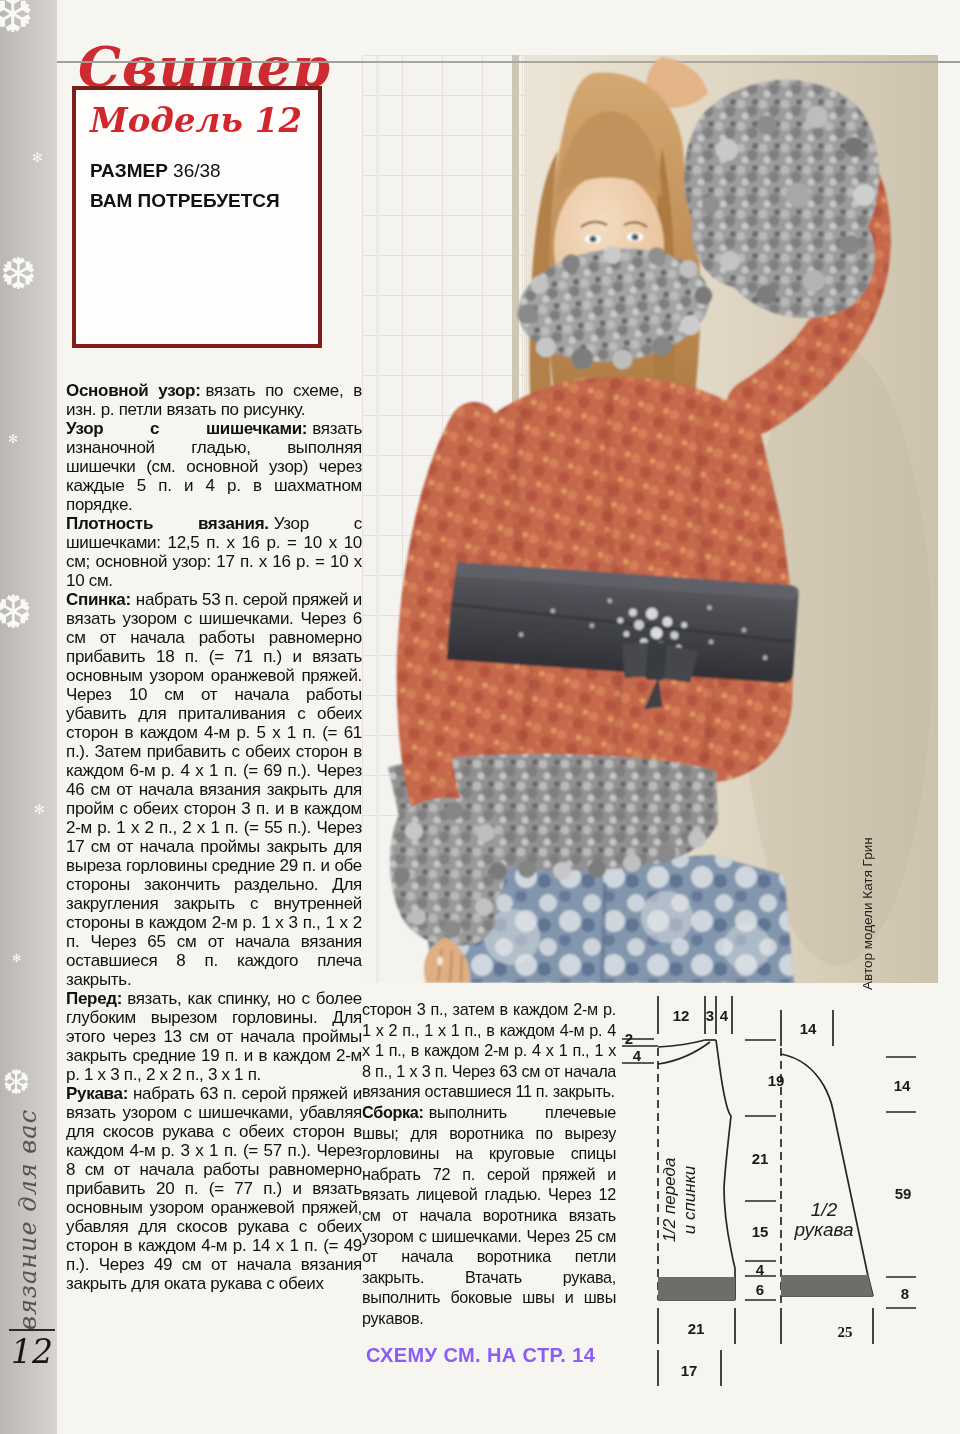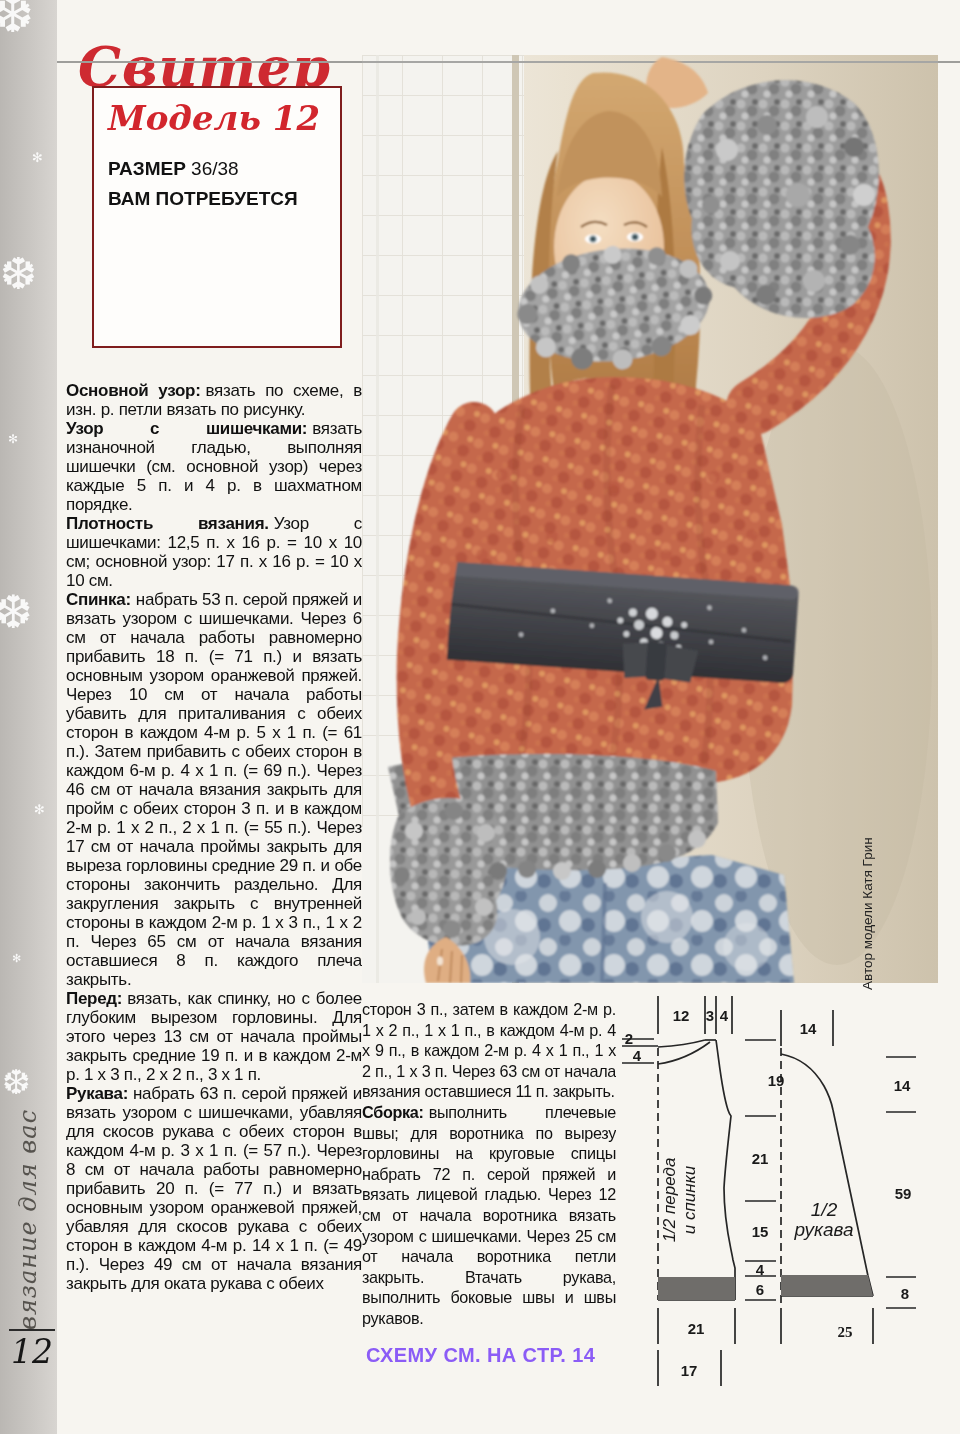--- a/index.html
+++ b/index.html
@@ -12,22 +12,22 @@
   .spine-title{position:absolute;left:14px;top:1072px;height:258px;width:30px;
                writing-mode:vertical-rl;transform:rotate(180deg);
                font:italic 24px "DejaVu Serif",serif;color:#56534e;letter-spacing:1px;white-space:nowrap;}
   .spine-rule{position:absolute;left:9px;top:1329px;width:46px;height:2px;background:#2a2a2a;}
   .page-num{position:absolute;left:11px;top:1332px;font:italic 33px "DejaVu Serif",serif;color:#161616;}
   
   .main-title{position:absolute;left:78px;top:0;font:italic 700 54px/62px "DejaVu Serif",serif;
               color:#ce2a31;letter-spacing:1px;}
   .top-rule{position:absolute;left:57px;top:61px;width:903px;height:2px;background:#9e9e9b;}
   
-  .info-box{position:absolute;left:72px;top:86px;width:250px;height:262px;border:2px solid #7f1d1d;
-            background:#fefdfb;box-sizing:border-box;padding:8px 12px 0 14px;margin-left:20px;}
+  .info-box{position:absolute;left:72px;top:86px;width:250px;height:262px;border:4px solid #7f1d1d;
+            background:#fefdfb;box-sizing:border-box;padding:8px 12px 0 14px;}
   .info-model{font:italic 700 34px "DejaVu Serif",serif;color:#d2262d;margin:2px 0 16px 0;}
   .info-line{font-size:19px;line-height:30px;font-weight:bold;color:#121212;}
   .info-line .val{font-weight:normal;}
   .bullets{margin-top:6px;}
   .bullet{position:relative;padding-left:17px;font-size:17.5px;line-height:22px;color:#121212;margin-bottom:3px;}
   .bullet::before{content:"";position:absolute;left:2px;top:8px;width:7px;height:7px;border-radius:50%;background:#111;}
   
   .photo{position:absolute;left:362px;top:55px;width:576px;height:928px;}
   .credit{position:absolute;left:860px;top:742px;height:248px;width:20px;
           writing-mode:vertical-rl;transform:rotate(180deg);
@@ -306,21 +306,21 @@
   <div class="col1">
     <p class="body"><b>Основной узор:</b><span>вязать по схеме, в изн. р. петли вязать по рисунку.</span></p>
     <p class="body"><b>Узор с шишечками:</b><span>вязать изнаночной гладью, выполняя шишечки (см. основной узор) через каждые 5 п. и 4 р. в шахматном порядке.</span></p>
     <p class="body"><b>Плотность вязания.</b><span>Узор с шишечками: 12,5 п. х 16 р. = 10 х 10 см; основной узор: 17 п. х 16 р. = 10 х 10 см.</span></p>
     <p class="body"><b>Спинка:</b><span>набрать 53 п. серой пряжей и вязать узором с шишечками. Через 6 см от начала работы равномерно прибавить 18 п. (= 71 п.) и вязать основным узором оранжевой пряжей. Через 10 см от начала работы убавить для приталивания с обеих сторон в каждом 4-м р. 5 х 1 п. (= 61 п.). Затем прибавить с обеих сторон в каждом 6-м р. 4 х 1 п. (= 69 п.). Через 46 см от начала вязания закрыть для пройм с обеих сторон 3 п. и в каждом 2-м р. 1 х 2 п., 2 х 1 п. (= 55 п.). Через 17 см от начала проймы закрыть для выреза горловины средние 29 п. и обе стороны закончить раздельно. Для закругления закрыть с внутренней стороны в каждом 2-м р. 1 х 3 п., 1 х 2 п. Через 65 см от начала вязания оставшиеся 8 п. каждого плеча закрыть.</span></p>
     <p class="body"><b>Перед:</b><span>вязать, как спинку, но с более глубоким вырезом горловины. Для этого через 13 см от начала проймы закрыть средние 19 п. и в каждом 2-м р. 1 х 3 п., 2 х 2 п., 3 х 1 п.</span></p>
     <p class="body"><b>Рукава:</b><span>набрать 63 п. серой пряжей и вязать узором с шишечками, убавляя для скосов рукава с обеих сторон в каждом 4-м р. 3 х 1 п. (= 57 п.). Через 8 см от начала работы равномерно прибавить 20 п. (= 77 п.) и вязать основным узором оранжевой пряжей, убавляя для скосов рукава с обеих сторон в каждом 4-м р. 14 х 1 п. (= 49 п.). Через 49 см от начала вязания закрыть для оката рукава с обеих</span></p>
   </div>
 
   <div class="col2">
-    <p class="body"><span>сторон 3 п., затем в каждом 2-м р. 1 х 2 п., 1 х 1 п., в каждом 4-м р. 4 х 9 п., в каждом 2-м р. 4 х 1 п., 1 х 2 п., 1 х 3 п. Через 63 см от начала вязания оставшиеся 11 п. закрыть.</span></p>
+    <p class="body"><span>сторон 3 п., затем в каждом 2-м р. 1 х 2 п., 1 х 1 п., в каждом 4-м р. 4 х 1 п., в каждом 2-м р. 4 х 1 п., 1 х 8 п., 1 х 3 п. Через 63 см от начала вязания оставшиеся 11 п. закрыть.</span></p>
     <p class="body"><b>Сборка:</b><span>выполнить плечевые швы; для воротника по вырезу горловины на круговые спицы набрать 72 п. серой пряжей и вязать лицевой гладью. Через 12 см от начала воротника вязать узором с шишечками. Через 25 см от начала воротника петли закрыть. Втачать рукава, выполнить боковые швы и швы рукавов.</span></p>
   </div>
 
   <div class="schema-note">СХЕМУ СМ. НА СТР. 14</div>
 
   <div class="diagram">
     <svg viewBox="0 0 342 430" width="342" height="430">
       <g stroke="#262626" stroke-width="1.7" fill="none">
 
         <path d="M40 60 V312" stroke-dasharray="8 5"></path>

